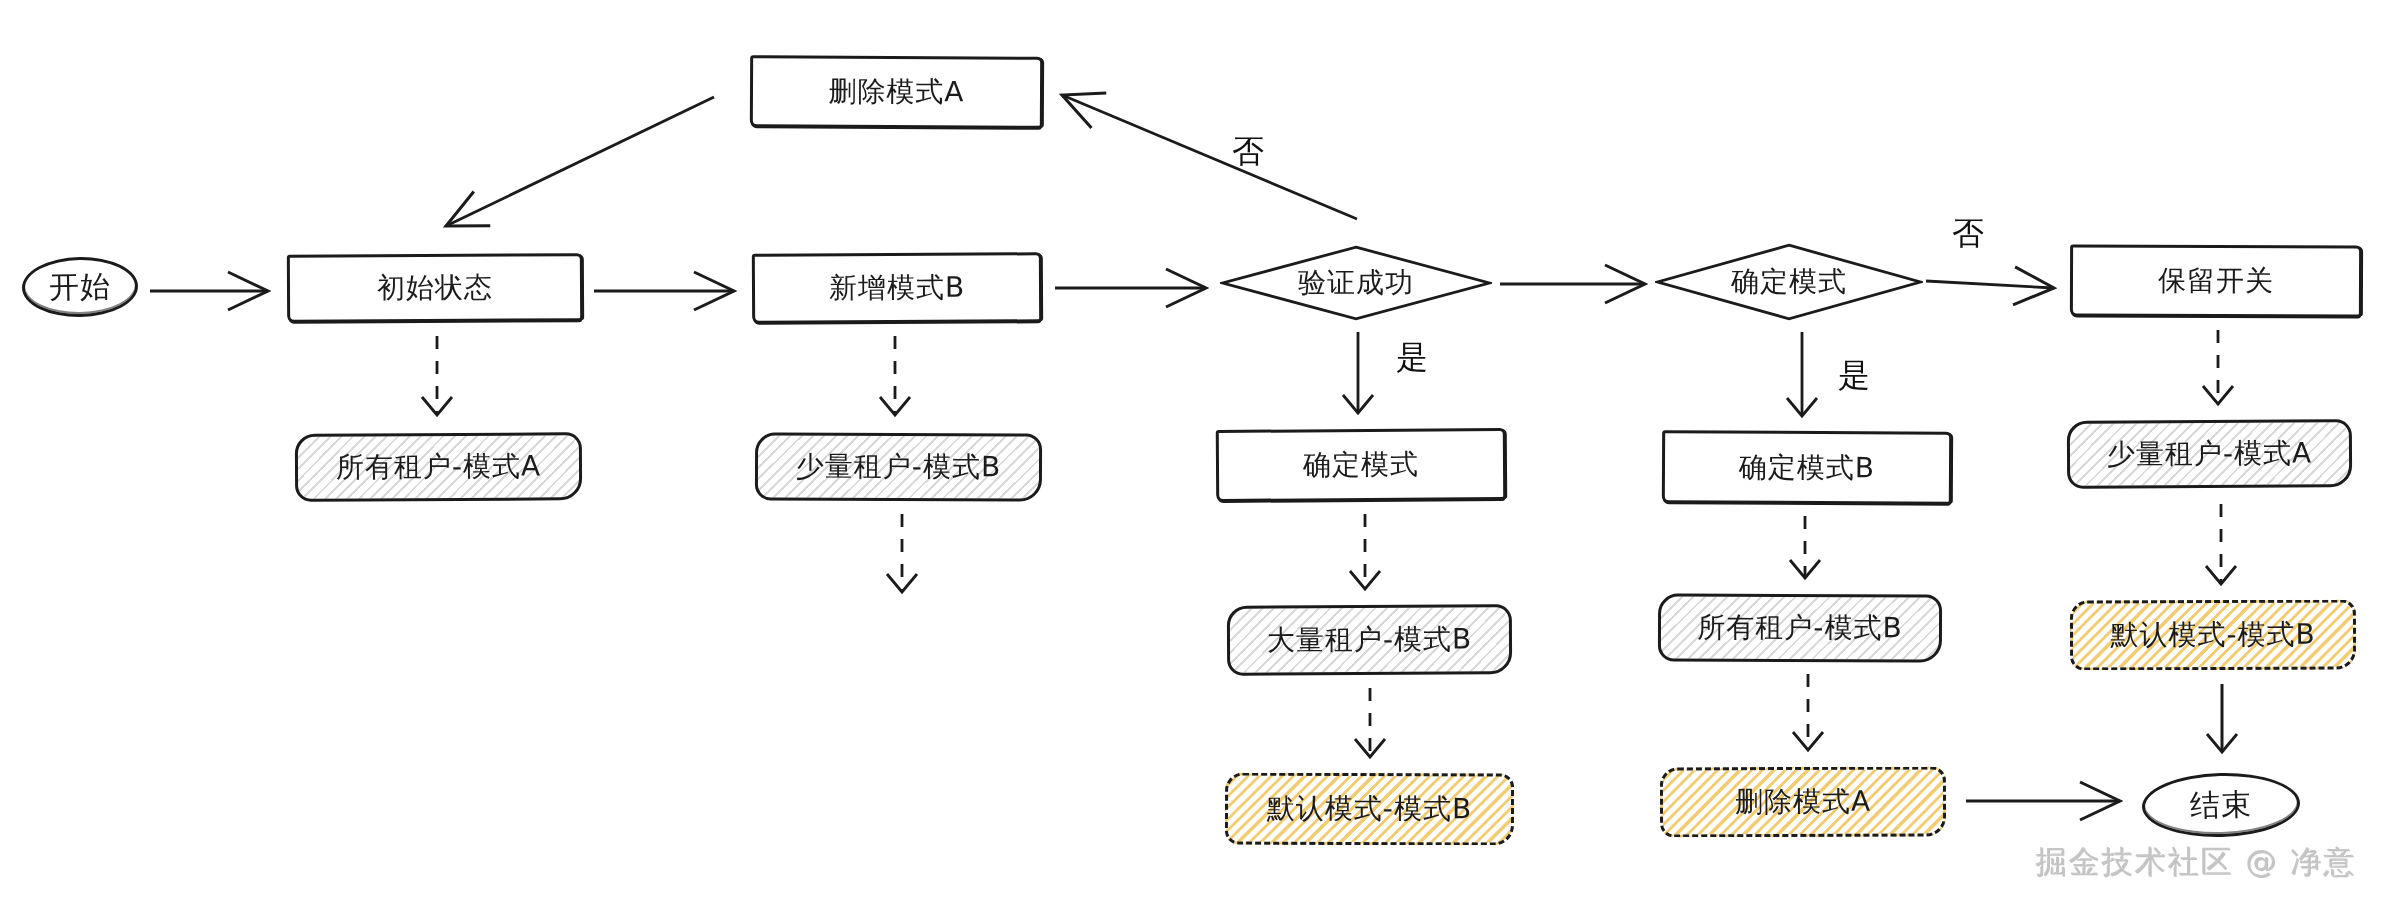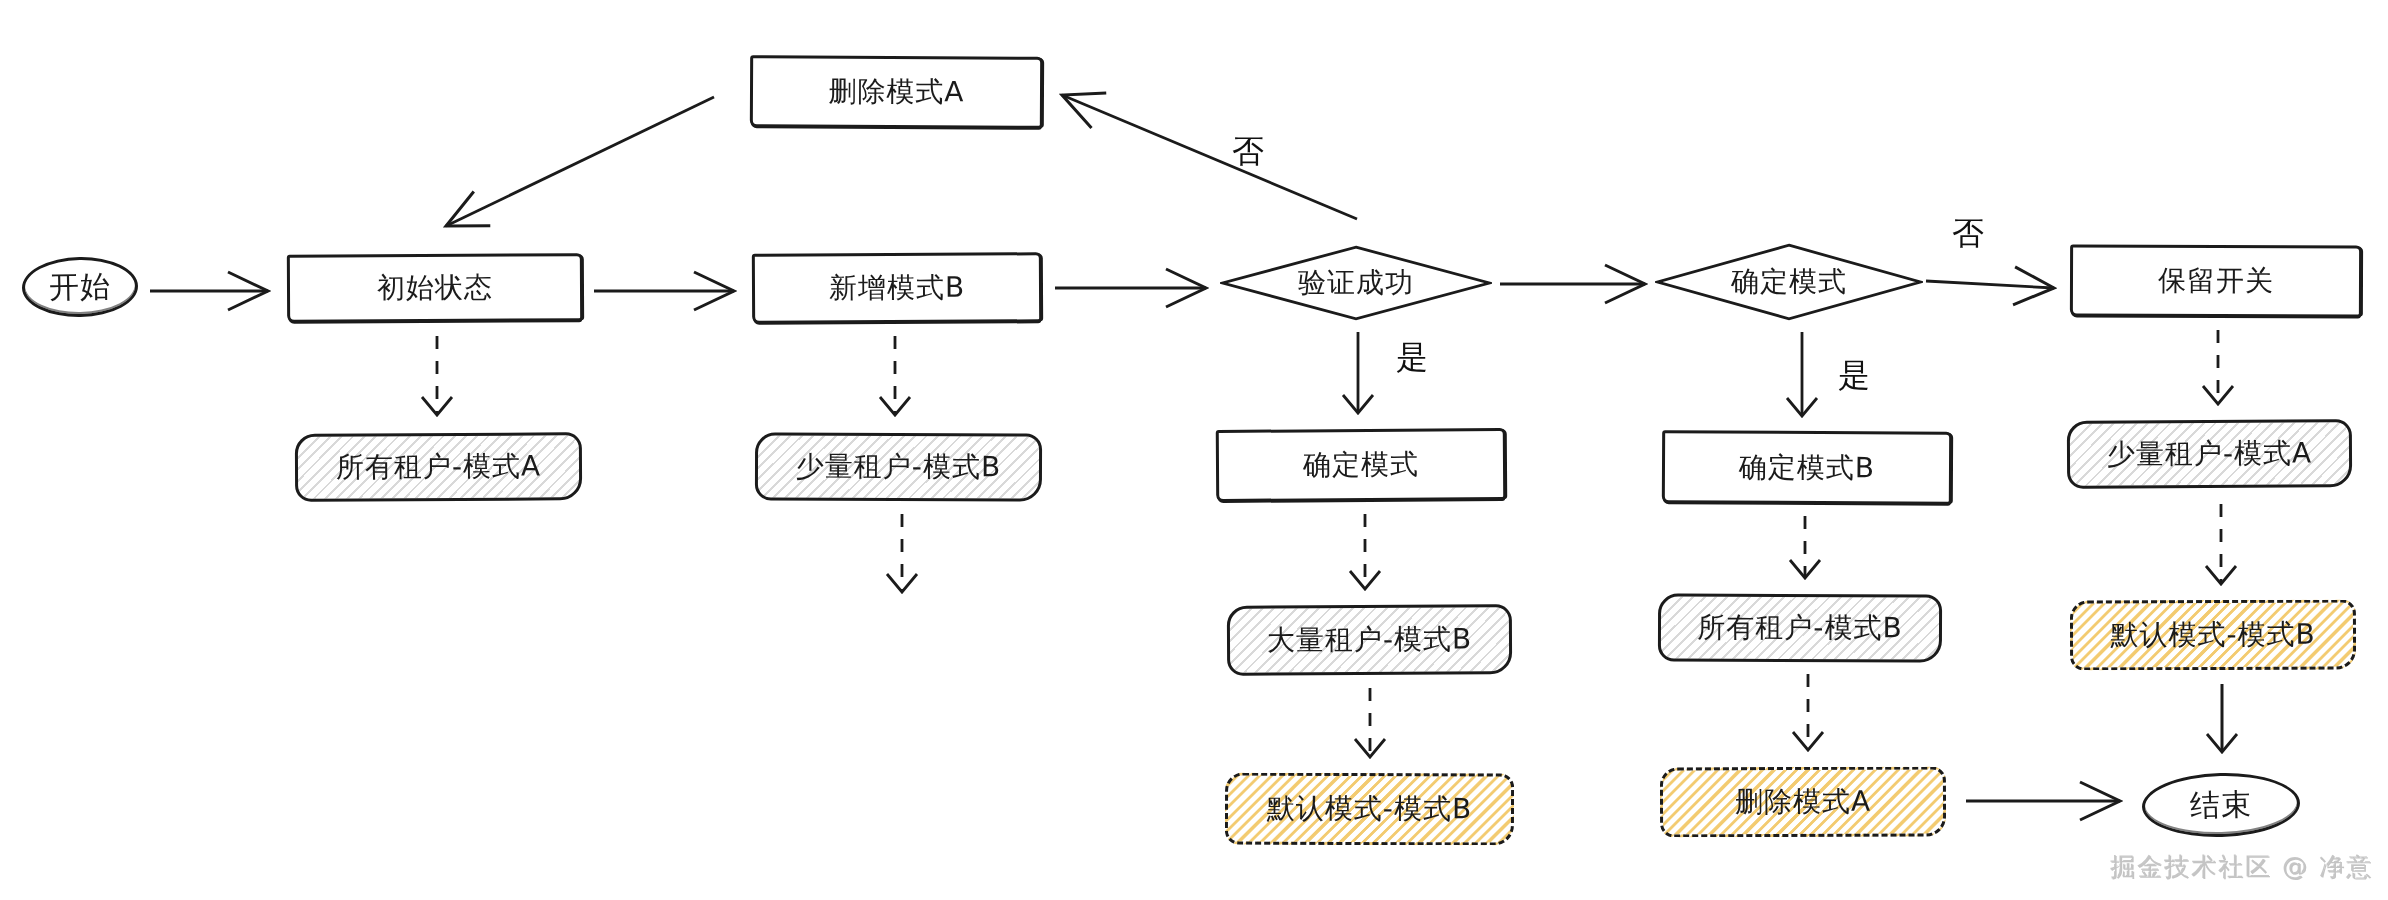--- a/index.html
+++ b/index.html
@@ -35,21 +35,21 @@
     background:#ffffff;border:3px solid #1b1b1b;border-radius:50%;
     box-shadow:inset 0 -2px 0 0 rgba(27,27,27,.55);
   }
   .ellipse .label{font-size:30px;}
   .diamond{background:transparent;border:none;}
   .diamond-shape{position:absolute;left:0;top:0;width:100%;height:100%;z-index:1;}
   .edge-label{
     position:absolute;font-size:32px;font-weight:500;color:#111;z-index:3;white-space:nowrap;
   }
   #watermark{
-    position:absolute;right:14px;bottom:16px;font-size:25px;letter-spacing:2px;
+    position:absolute;right:31px;bottom:16px;font-size:31px;letter-spacing:2px;
     color:#c4c4c4;
     text-shadow:1px 1px 0 rgba(255,255,255,.95),-1px -1px 0 rgba(130,130,130,.45);
     z-index:4;white-space:nowrap;
   }
 </style>
 </head>
 <body>
 
 <div id="canvas">
 

